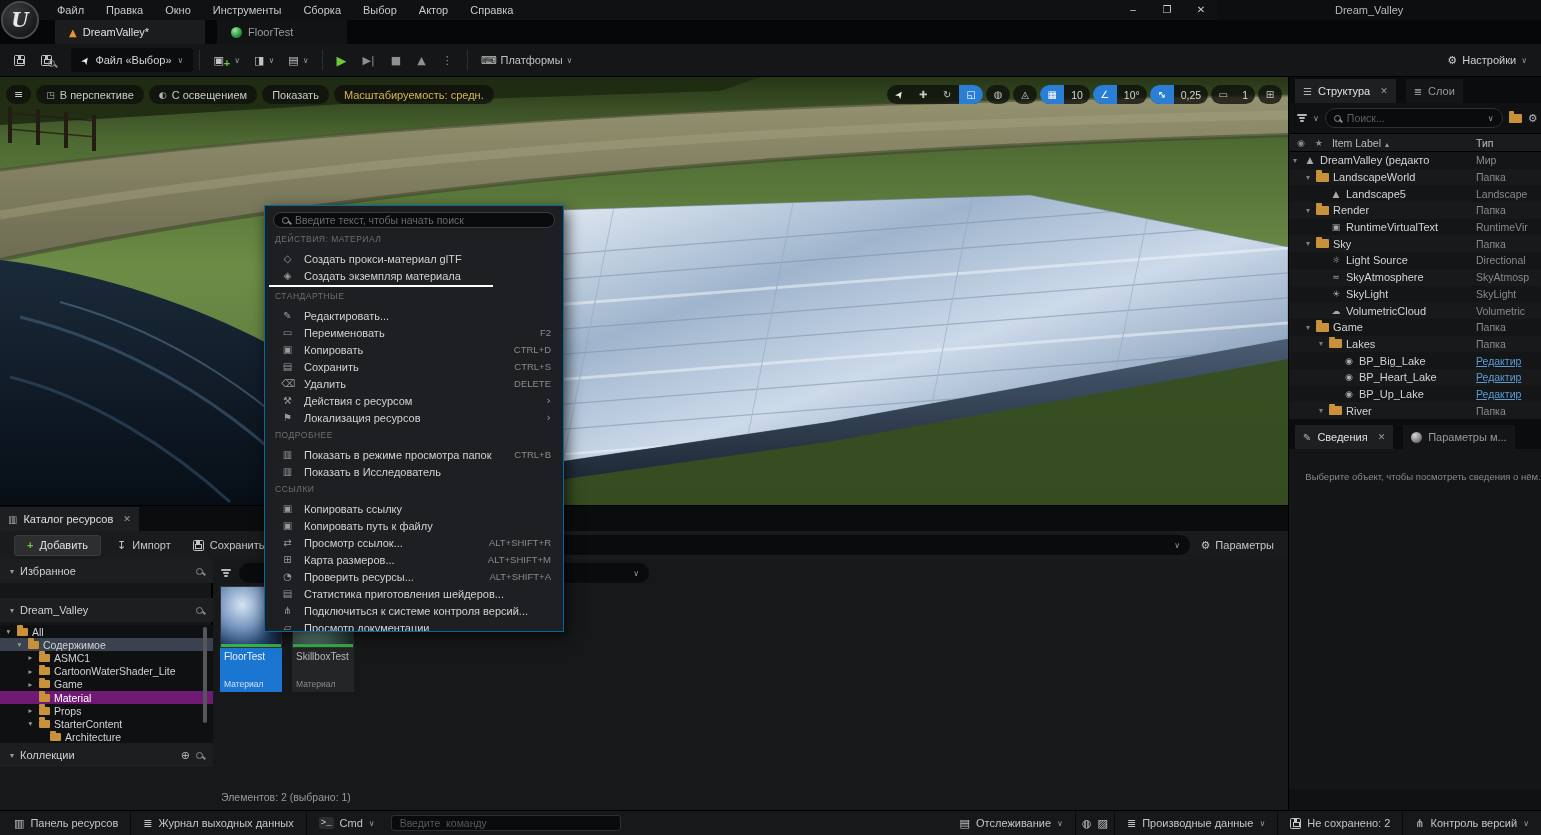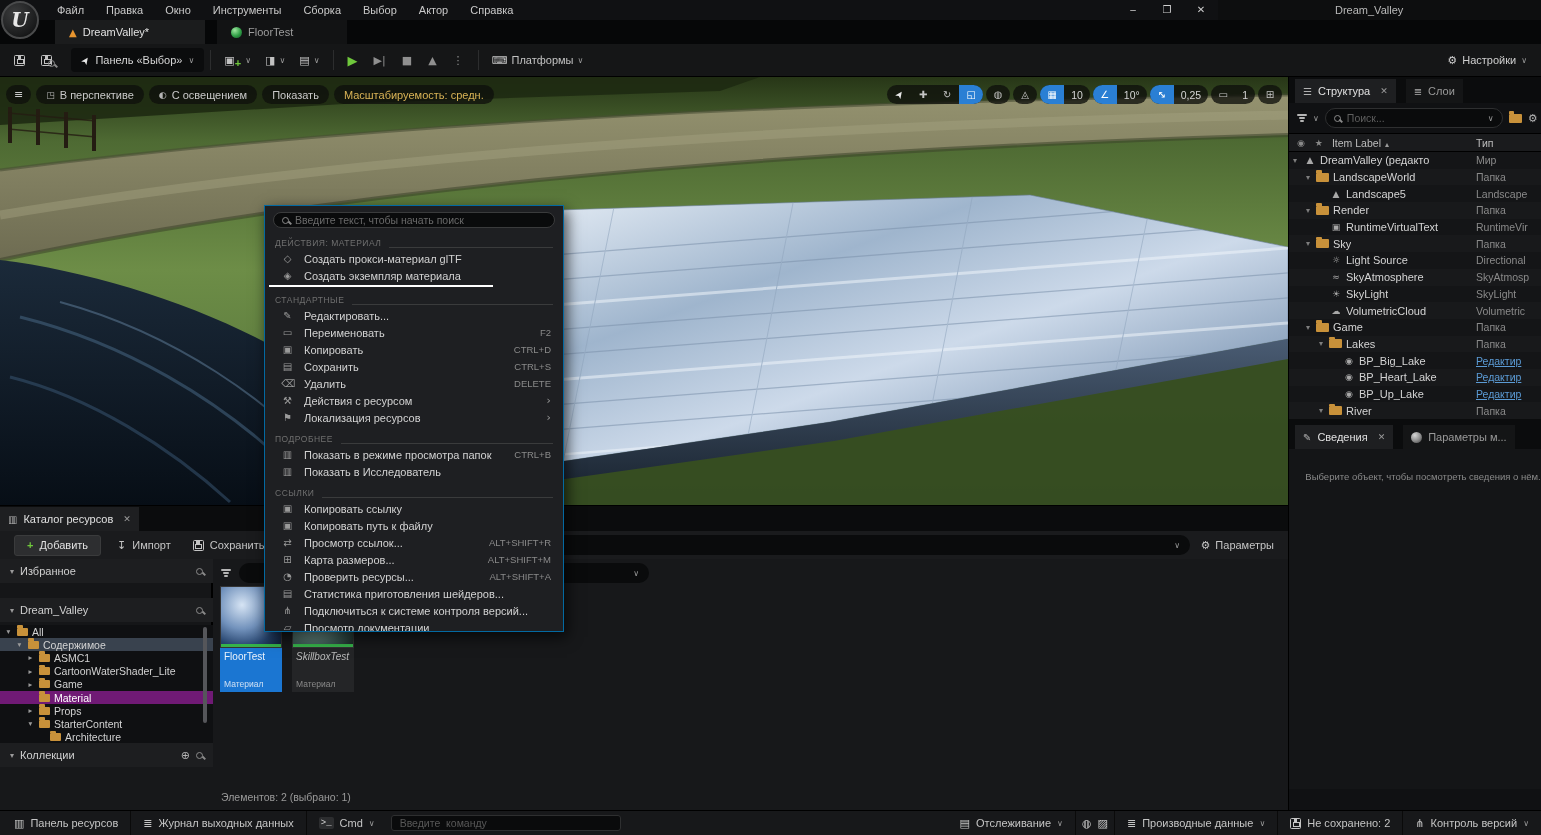--- a/index.html
+++ b/index.html
@@ -127,41 +127,41 @@
   #asset-grid{position:absolute;left:7px;top:27px;display:flex;gap:8px;}
   .asset-card{width:64px;}
   .asset-thumb{width:62px;height:62px;border:1px solid #333;position:relative;}
   .thumb-floor{background:radial-gradient(circle at 35% 30%,#d6e4f4,#7292bc 42%,#27456f 72%,#0d1830);}
   .thumb-skillbox{background:radial-gradient(circle at 35% 30%,#d8e8e4,#7fa39b 42%,#3c5a54 72%,#141f1c);}
   .asset-stripe{position:absolute;left:0;bottom:0;width:100%;height:3px;background:#36b24a;}
   .asset-labelbox{width:62px;height:44px;padding:3px 4px;display:flex;flex-direction:column;justify-content:space-between;}
   .asset-card.sel .asset-labelbox{background:#1b76d2;}
   .asset-card:not(.sel) .asset-labelbox{background:#242527;}
   .asset-name{font-size:10px;color:#eaf2fb;}
-  .asset-card:not(.sel) .asset-name{color:#b9b9b9;font-style:italic;}
+  .asset-card:not(.sel) .asset-name{color:#b9b9b9;}
   .asset-type{font-size:8.5px;color:#cfe0f4;}
   .asset-card:not(.sel) .asset-type{color:#8a8a8a;}
   #cb-status{position:absolute;left:8px;bottom:8px;color:#9a9a9a;font-size:10.5px;}
 
   
   #statusbar{position:absolute;left:0;top:810px;width:1541px;height:25px;background:#17181a;border-top:1px solid #000;display:flex;align-items:center;}
   .sb-item{display:flex;align-items:center;gap:6px;height:25px;padding:0 12px;color:#c5c5c5;border-right:1px solid #0a0a0a;}
   .sb-right{margin-left:auto;display:flex;align-items:center;}
   .sb-item.noline{border-right:none;}
   #cmd-input{width:230px;height:16px;background:#0a0b0c;border:1px solid #2e2f30;border-radius:3px;color:#cfcfcf;font-size:10.5px;padding:0 8px;outline:none;margin-left:4px;}
   #cmd-input::placeholder{color:#585858;}
   .sb-icononly{padding:0 6px;display:flex;align-items:center;gap:6px;height:25px;color:#c5c5c5;}
   .mono{font-family:"Liberation Mono","DejaVu Sans Mono",monospace;font-size:9px;background:#2c2d2f;border-radius:2px;padding:1px 2px;color:#d5d5d5;}
 
   
   #context-menu{position:absolute;left:264px;top:205px;width:300px;height:427px;background:#1e1f22;border:1px solid #0369a1;box-shadow:3px 5px 14px rgba(0,0,0,.7);z-index:60;padding-top:6px;overflow:hidden;}
   #ctx-search{margin:0 8px 6px 8px;height:16px;background:#0a0b0c;border:1px solid #3a3b3c;border-radius:9px;display:flex;align-items:center;gap:6px;padding:0 8px;}
   #ctx-search input{flex:1;background:transparent;border:none;outline:none;color:#cfcfcf;font-size:10.5px;min-width:0;}
   #ctx-search input::placeholder{color:#6a6a6a;}
-  .ctx-sec{display:flex;align-items:flex-end;gap:8px;height:14px;margin:4px 10px 2px 10px;}
+  .ctx-sec{display:flex;align-items:flex-start;gap:8px;height:14px;margin:4px 10px 2px 10px;flex-direction:column;}
   .ctx-sec-t{font-size:8.5px;color:#6f6f6f;letter-spacing:.5px;white-space:nowrap;}
   .ctx-sec-line{flex:1;height:1px;background:#3a3b3c;}
   .ctx-item{display:flex;align-items:center;height:17px;padding:0 12px 0 16px;gap:10px;}
   .ctx-glyph{width:13px;text-align:center;color:#9a9a9a;font-size:10px;flex:none;}
   .ctx-label{color:#d2d2d2;font-size:11px;white-space:nowrap;}
   .ctx-short{margin-left:auto;color:#8a8a8a;font-size:9.5px;white-space:nowrap;}
   .ctx-sub{margin-left:auto;color:#9a9a9a;font-size:11px;}
   .ctx-underline{height:2px;background:#fff;margin:1px 70px 1px 4px;}
 
   
@@ -208,21 +208,21 @@
   <div id="toolbar">
     <span class="tb-icon" style="margin-left:6px">
         <span class="i-floppy"></span>
       </span>
     <span class="tb-icon">
         <span class="i-floppy"></span>
         <span class="i-search" style="margin-left:-4px;margin-top:6px"></span>
       </span>
     <div id="mode-pill">
       <span class="cursor-glyph glyph">➤</span>
-      <span>Панель «Выбор»</span>
+      <span>Файл «Выбор»</span>
       <span class="chev">∨</span>
     </div>
     <div class="tb-sep"></div>
     <div class="tb-drop">
         <span class="glyph">▣</span>
         <span class="mini-plus">+</span>
         <span class="chev">∨</span>
       </div>
     <div class="tb-drop">
         <span class="glyph">◨</span>

